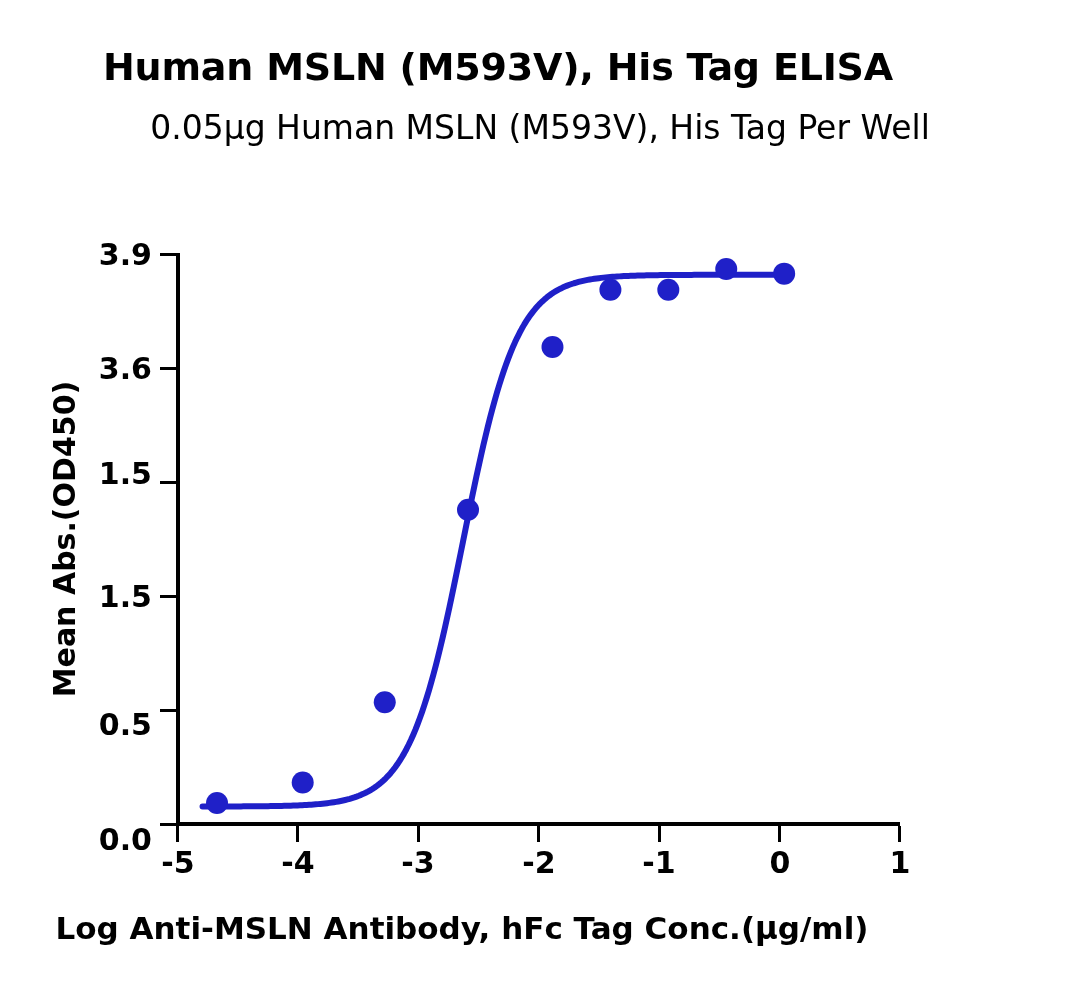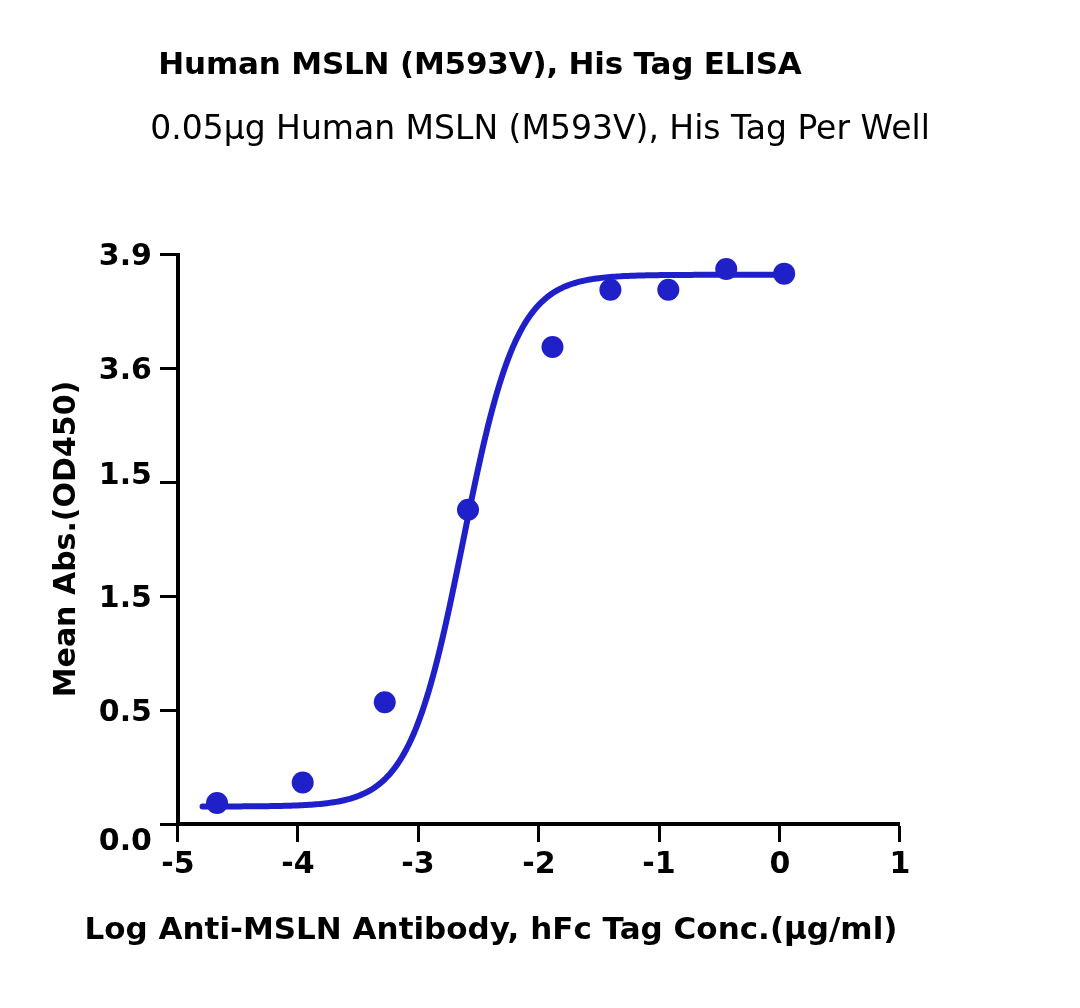--- a/index.html
+++ b/index.html
@@ -20,23 +20,24 @@
     left: 0; top: 0;
     width: 1080px;
     height: 1008px;
   }
   .title {
     position: absolute;
     left: 0;
     top: 45px;
     width: 960px;
     text-align: center;
-    font-size: 31px;
+    font-size: 38px;
     font-weight: bold;
     letter-spacing: -0.2px;
+    padding-left: 18px;
   }
   .subtitle {
     position: absolute;
     left: 0;
     top: 108px;
     width: 1080px;
     text-align: center;
     font-size: 33px;
     font-weight: normal;
   }
@@ -106,21 +107,20 @@
   }
   .axis-title-x {
     position: absolute;
     left: 0;
     top: 910px;
     width: 924px;
     text-align: center;
     font-size: 31px;
     font-weight: bold;
     white-space: nowrap;
-    padding-left: 29px;
   }
   svg.curve-layer {
     position: absolute;
     left: 0;
     top: 0;
     width: 724px;
     height: 573px;
     overflow: visible;
   }
 </style>
@@ -142,21 +142,21 @@
     <div class="axis-line x-axis"></div>
 
     <div class="tick-y" style="top:570px"></div>
     <div class="tick-y" style="top:456px"></div>
     <div class="tick-y" style="top:342px"></div>
     <div class="tick-y" style="top:228px"></div>
     <div class="tick-y" style="top:114px"></div>
     <div class="tick-y" style="top:0px"></div>
 
     <div class="ylabel-txt" style="top:586px">0.0</div>
-    <div class="ylabel-txt" style="top:457px">0.5</div>
+    <div class="ylabel-txt" style="top:471px">0.5</div>
     <div class="ylabel-txt" style="top:343px">1.5</div>
     <div class="ylabel-txt" style="top:220px">1.5</div>
     <div class="ylabel-txt" style="top:115px">3.6</div>
     <div class="ylabel-txt" style="top:1px">3.9</div>
 
     <div class="tick-x" style="left:0px"></div>
     <div class="tick-x" style="left:120px"></div>
     <div class="tick-x" style="left:241px"></div>
     <div class="tick-x" style="left:361px"></div>
     <div class="tick-x" style="left:482px"></div>

